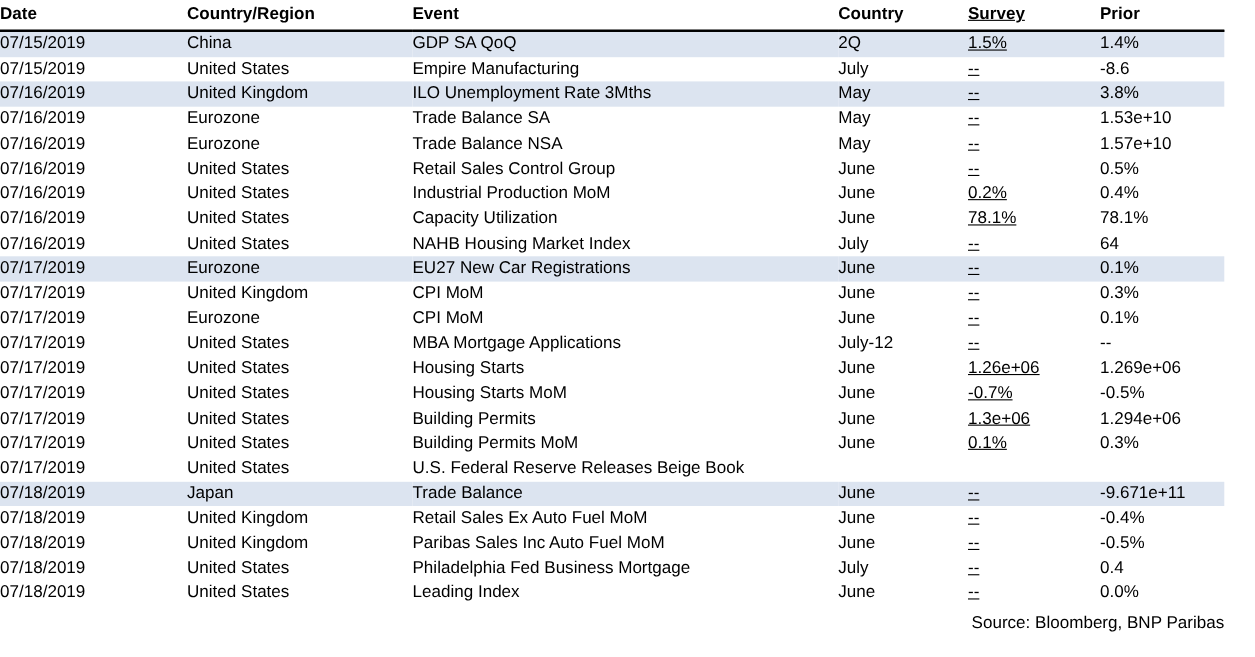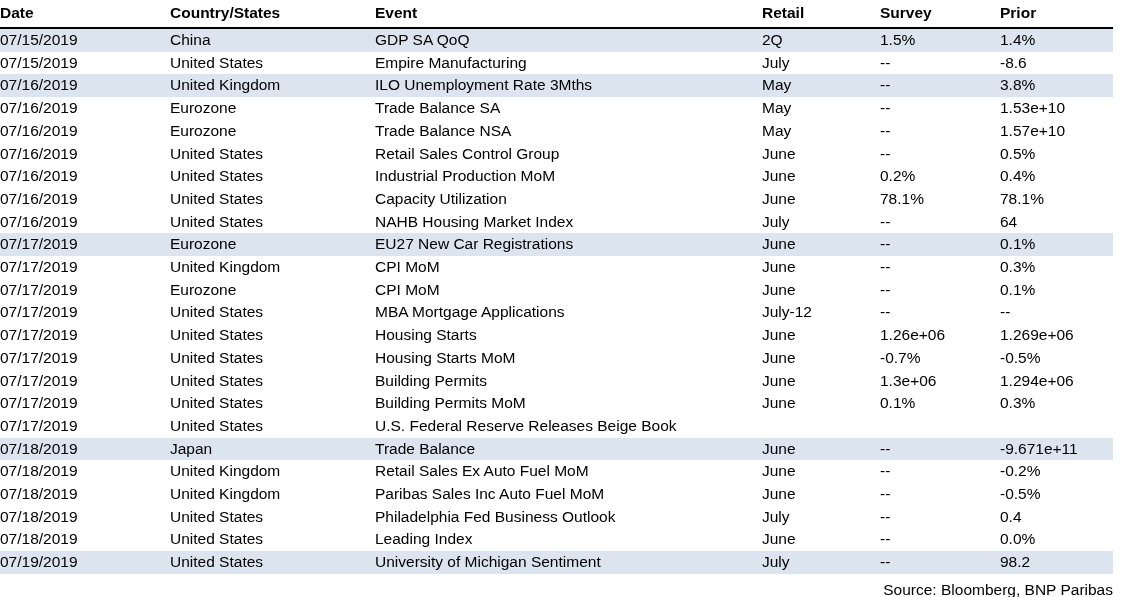--- a/index.html
+++ b/index.html
@@ -60,21 +60,21 @@
   col.c-country { width: 205px; }
   col.c-event   { width: 387px; }
   col.c-period  { width: 118px; }
   col.c-survey  { width: 120px; }
   col.c-prior   { width: 113px; }
 
   th.h-date,    td.d-date    { padding-left: 8px; }
   th.h-country, td.d-country { padding-left: 0px; }
   th.h-event,   td.d-event   { padding-left: 0px; }
   th.h-period,  td.d-period  { padding-left: 0px; }
-  th.h-survey,  td.d-survey  { padding-left: 0px; }
+  th.h-survey,  td.d-survey  { padding-left: 0px; text-decoration: underline; }
   th.h-prior,   td.d-prior   { padding-left: 0px; }
 
   .source-line {
     width: 1113px;
     text-align: right;
     font-size: 15.5px;
     line-height: 20px;
     padding-top: 6px;
     padding-right: 0px;
     white-space: nowrap;
@@ -90,23 +90,23 @@
       <col class="c-date">
         <col class="c-country">
         <col class="c-event">
       <col class="c-period">
         <col class="c-survey">
         <col class="c-prior">
     </colgroup>
     <thead>
       <tr>
         <th class="h-date">Date</th>
-        <th class="h-country">Country/States</th>
+        <th class="h-country">Country/Region</th>
         <th class="h-event">Event</th>
-        <th class="h-period">Retail</th>
+        <th class="h-period">Country</th>
         <th class="h-survey">Survey</th>
         <th class="h-prior">Prior</th>
       </tr>
     </thead>
     <tbody id="calendar-body">
         <tr class="shaded">
           <td class="d-date">07/15/2019</td>
           <td class="d-country">China</td>
           <td class="d-event">GDP SA QoQ</td>
           <td class="d-period">2Q</td>
@@ -256,51 +256,43 @@
           <td class="d-period">June</td>
           <td class="d-survey">--</td>
           <td class="d-prior">-9.671e+11</td>
         </tr>
         <tr>
           <td class="d-date">07/18/2019</td>
           <td class="d-country">United Kingdom</td>
           <td class="d-event">Retail Sales Ex Auto Fuel MoM</td>
           <td class="d-period">June</td>
           <td class="d-survey">--</td>
-          <td class="d-prior">-0.2%</td>
+          <td class="d-prior">-0.4%</td>
         </tr>
         <tr>
           <td class="d-date">07/18/2019</td>
           <td class="d-country">United Kingdom</td>
           <td class="d-event">Paribas Sales Inc Auto Fuel MoM</td>
           <td class="d-period">June</td>
           <td class="d-survey">--</td>
           <td class="d-prior">-0.5%</td>
         </tr>
         <tr>
           <td class="d-date">07/18/2019</td>
           <td class="d-country">United States</td>
-          <td class="d-event">Philadelphia Fed Business Outlook</td>
+          <td class="d-event">Philadelphia Fed Business Mortgage</td>
           <td class="d-period">July</td>
           <td class="d-survey">--</td>
           <td class="d-prior">0.4</td>
         </tr>
         <tr>
           <td class="d-date">07/18/2019</td>
           <td class="d-country">United States</td>
           <td class="d-event">Leading Index</td>
           <td class="d-period">June</td>
           <td class="d-survey">--</td>
           <td class="d-prior">0.0%</td>
-        </tr>
-        <tr class="shaded">
-          <td class="d-date">07/19/2019</td>
-          <td class="d-country">United States</td>
-          <td class="d-event">University of Michigan Sentiment</td>
-          <td class="d-period">July</td>
-          <td class="d-survey">--</td>
-          <td class="d-prior">98.2</td>
         </tr>
       </tbody>
   </table>
 
   <div class="source-line">Source: Bloomberg, BNP Paribas</div>
 </div>
 
 </body></html>

